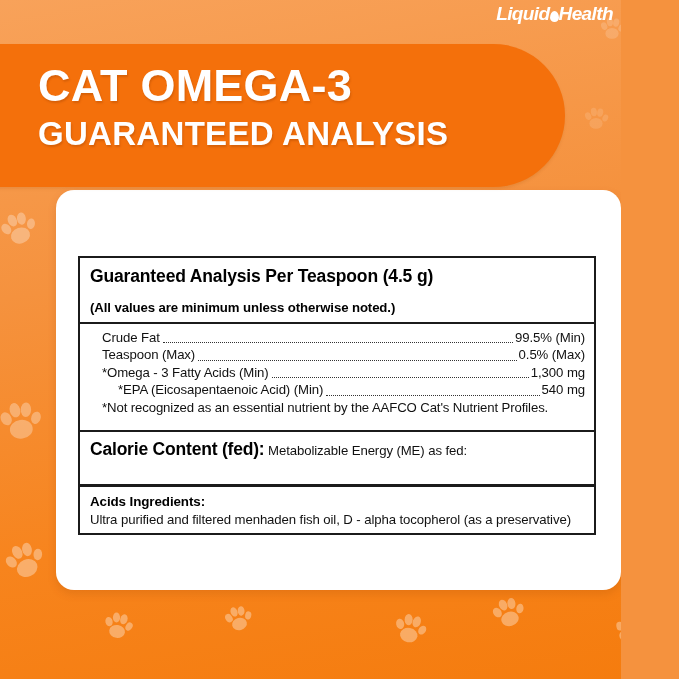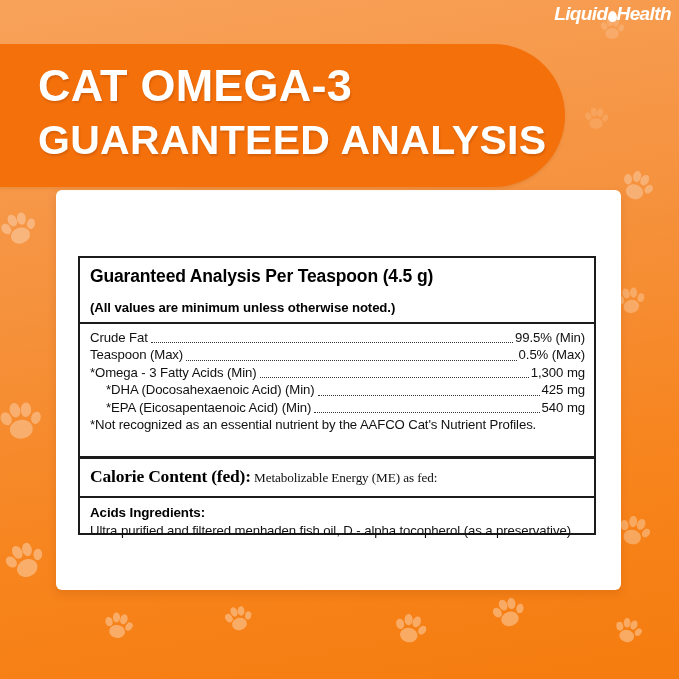--- a/index.html
+++ b/index.html
@@ -10,21 +10,21 @@
     overflow: hidden;
   }
 
   body {
     font-family: "Liberation Sans", sans-serif;
     background: #f5923e;
   }
 
   #stage {
     position: relative;
-    width: 679px;
+    width: 621px;
     height: 679px;
     overflow: hidden;
     background: linear-gradient(170deg, #f8a25a 0%, #f5923e 38%, #f7841d 72%, #f57c0e 100%);
   }
 
   
   .paw {
     position: absolute;
     opacity: 0.30;
     pointer-events: none;
@@ -99,39 +99,39 @@
   #title-main {
     font-size: 45px;
     font-weight: bold;
     color: #ffffff;
     letter-spacing: 0.2px;
     line-height: 52px;
     text-shadow: 1px 2px 2px rgba(150,60,0,0.30);
     white-space: nowrap;
   }
   #title-sub {
-    font-size: 41px;
+    font-size: 33px;
     font-weight: bold;
     color: #ffffff;
     letter-spacing: 0.3px;
     line-height: 40px;
     text-shadow: 1px 2px 2px rgba(150,60,0,0.30);
     white-space: nowrap;
-    margin-top: 8px;
+    margin-top: 2px;
   }
 
   
   #card {
     position: absolute;
     left: 56px;
     top: 190px;
     width: 565px;
     height: 400px;
     background: #ffffff;
-    border-radius: 6px;
+    border-radius: 18px;
     z-index: 2;
     box-shadow: 0 4px 9px rgba(140,60,0,0.17);
   }
 
   
   #panel {
     position: absolute;
     left: 22px;
     top: 66px;
     width: 518px;
@@ -374,52 +374,47 @@
 
     <div id="panel">
 
       <div class="sec" style="padding-bottom:5px;">
         <div class="ga-title">Guaranteed Analysis Per Teaspoon (4.5 g)</div>
         <div class="ga-note">(All values are minimum unless otherwise noted.)</div>
       </div>
 
       <div class="rule-thin"></div>
 
-      <div class="sec" id="nutrient-rows" style="padding-top:5px;padding-bottom:22px;">
+      <div class="sec" id="nutrient-rows" style="padding-top:5px;padding-bottom:13px;margin-left:12px;">
           <div class="row">
             <span class="lbl">Crude Fat</span>
             <span class="dots"></span>
             <span class="val">99.5% (Min)</span>
           </div>
           <div class="row">
             <span class="lbl">Teaspoon (Max)</span>
             <span class="dots"></span>
             <span class="val">0.5% (Max)</span>
           </div>
           <div class="row">
             <span class="lbl">*Omega - 3 Fatty Acids (Min)</span>
             <span class="dots"></span>
             <span class="val">1,300 mg</span>
           </div>
           <div class="row indent">
-            <span class="lbl">*DHA (Docosahexaenoic Acid) (Min)</span>
-            <span class="dots"></span>
-            <span class="val">425 mg</span>
-          </div>
-          <div class="row indent">
             <span class="lbl">*EPA (Eicosapentaenoic Acid) (Min)</span>
             <span class="dots"></span>
             <span class="val">540 mg</span>
           </div>
           <div class="footnote">*Not recognized as an essential nutrient by the AAFCO Cat's Nutrient Profiles.</div>
         </div>
 
       <div class="rule"></div>
 
-      <div class="sec" style="padding-top:6px;padding-bottom:7px;font-family:Liberation Serif, serif;">
+      <div class="sec" style="padding-top:6px;padding-bottom:22px;">
         <div class="cal-line1">
           <span class="cal-head">Calorie Content (fed):</span>
           <span>Metabolizable Energy (ME) as fed:</span>
         </div>
       </div>
 
       <div class="rule"></div>
 
       <div class="sec" style="padding-top:6px;">
         <div class="oi-head">Acids Ingredients:</div>

